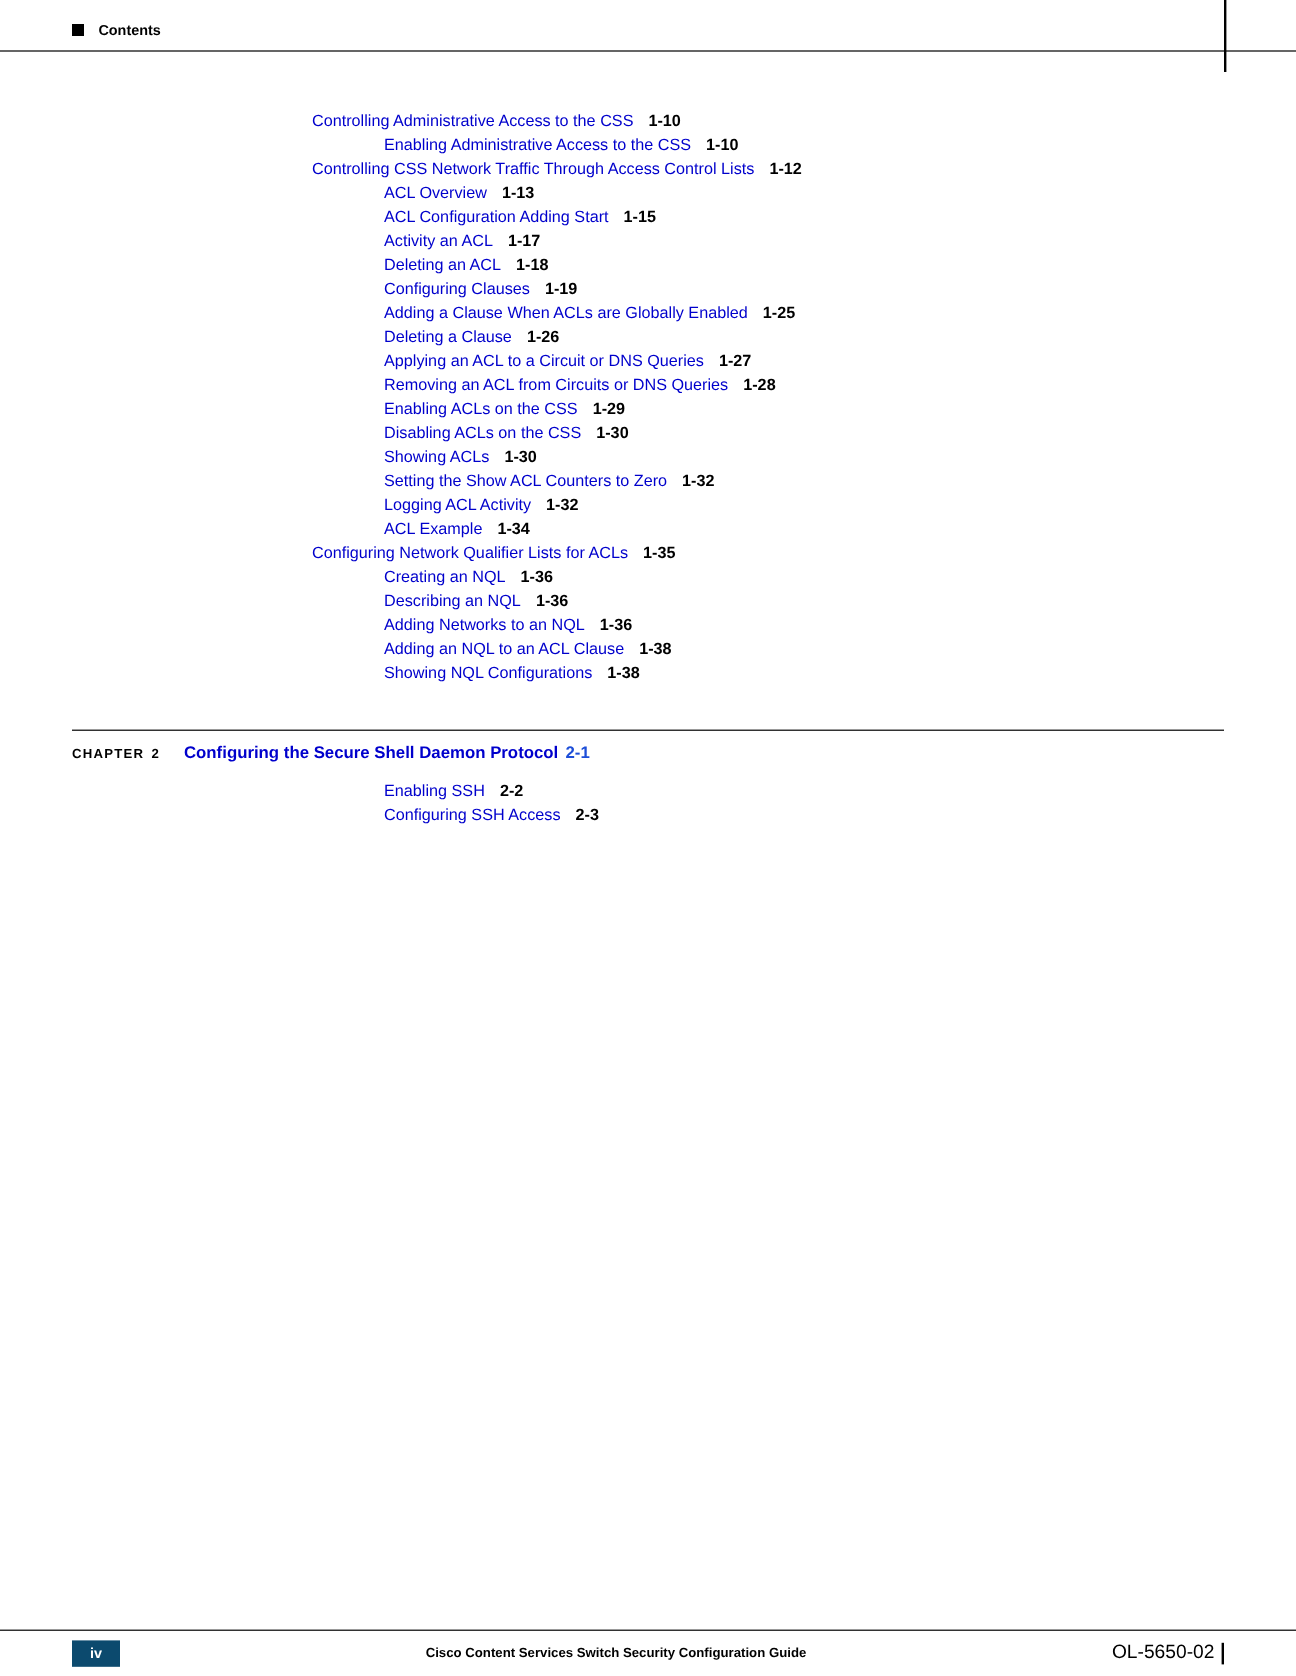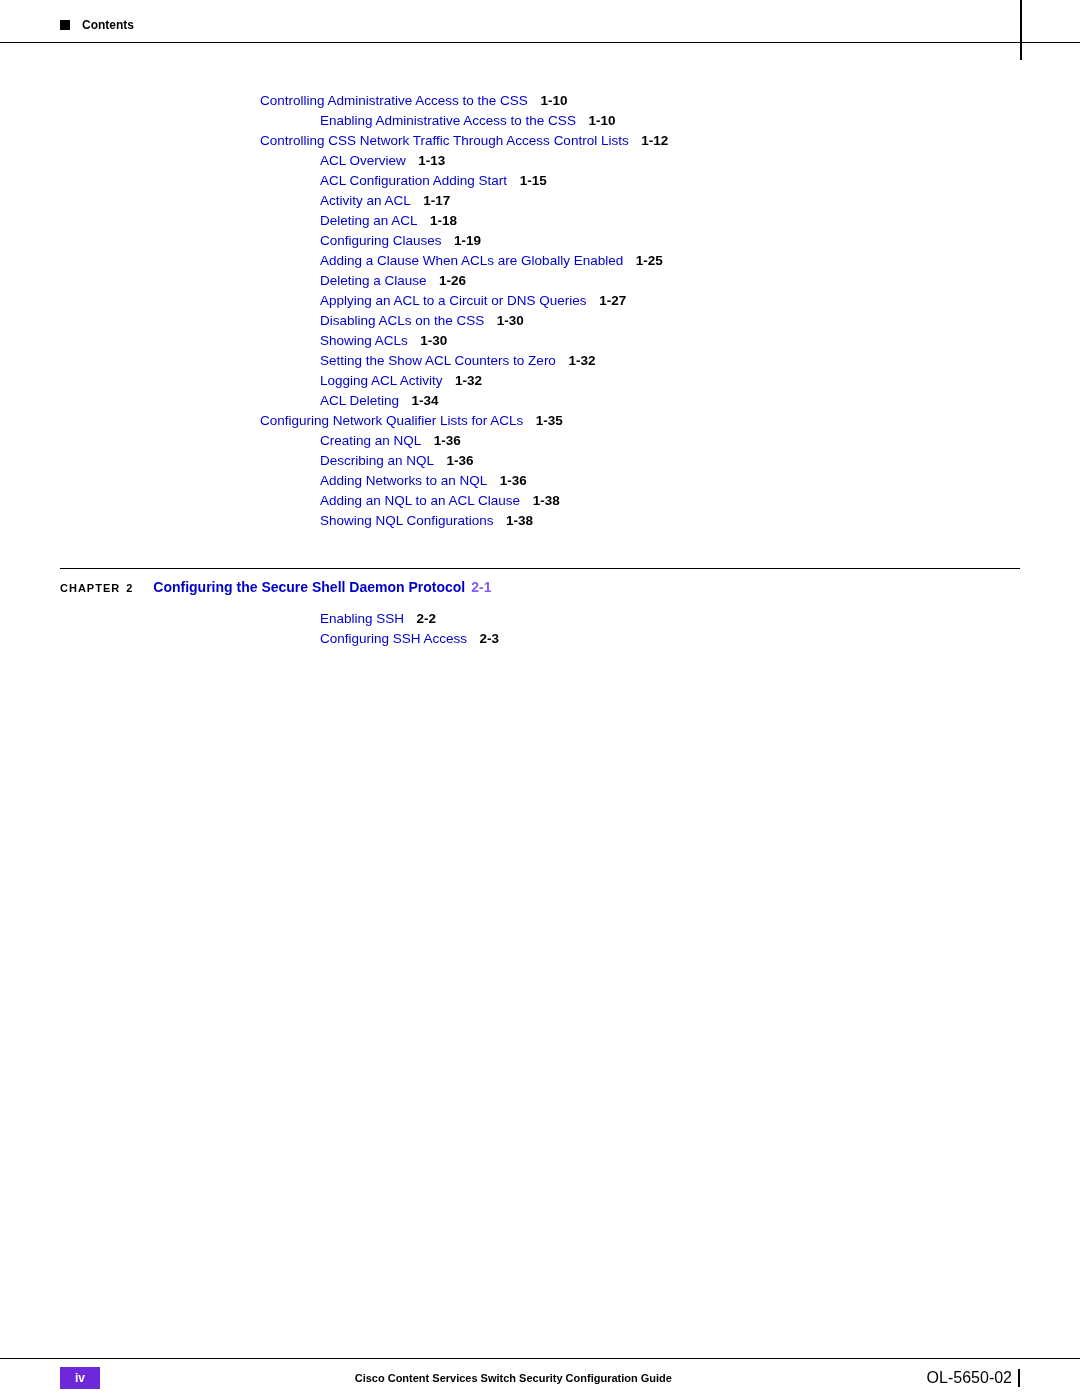--- a/index.html
+++ b/index.html
@@ -108,38 +108,38 @@
 
     .chapter-title {
       font-size: 14px;
       font-weight: bold;
       color: #0000cc;
     }
 
     .chapter-num-right {
       font-size: 14px;
       font-weight: bold;
-      color: #8b5cf6;
+      color: #1d4ed8;
       margin-left: 6px;
     }
 
     
     .footer {
       position: absolute;
       bottom: 0;
       left: 0;
       right: 0;
       border-top: 1px solid #000;
       display: flex;
       align-items: center;
       padding: 8px 60px;
     }
 
     .footer-left {
-      background: #6d28d9;
+      background: #0c4a6e;
       color: #fff;
       font-size: 12px;
       font-weight: bold;
       padding: 4px 10px;
       min-width: 40px;
       text-align: center;
     }
 
     .footer-center {
       flex: 1;
@@ -232,21 +232,29 @@
       <div class="toc-entry level2">
         <span class="toc-entry-text">Deleting a Clause</span>
         <span class="toc-entry-num">&nbsp;&nbsp;1-26</span>
       </div>
 
       <div class="toc-entry level2">
         <span class="toc-entry-text">Applying an ACL to a Circuit or DNS Queries</span>
         <span class="toc-entry-num">&nbsp;&nbsp;1-27</span>
       </div>
 
-
+      <div class="toc-entry level2">
+        <span class="toc-entry-text">Removing an ACL from Circuits or DNS Queries</span>
+        <span class="toc-entry-num">&nbsp;&nbsp;1-28</span>
+      </div>
+
+      <div class="toc-entry level2">
+        <span class="toc-entry-text">Enabling ACLs on the CSS</span>
+        <span class="toc-entry-num">&nbsp;&nbsp;1-29</span>
+      </div>
 
       <div class="toc-entry level2">
         <span class="toc-entry-text">Disabling ACLs on the CSS</span>
         <span class="toc-entry-num">&nbsp;&nbsp;1-30</span>
       </div>
 
       <div class="toc-entry level2">
         <span class="toc-entry-text">Showing ACLs</span>
         <span class="toc-entry-num">&nbsp;&nbsp;1-30</span>
       </div>
@@ -255,21 +263,21 @@
         <span class="toc-entry-text">Setting the Show ACL Counters to Zero</span>
         <span class="toc-entry-num">&nbsp;&nbsp;1-32</span>
       </div>
 
       <div class="toc-entry level2">
         <span class="toc-entry-text">Logging ACL Activity</span>
         <span class="toc-entry-num">&nbsp;&nbsp;1-32</span>
       </div>
 
       <div class="toc-entry level2">
-        <span class="toc-entry-text">ACL Deleting</span>
+        <span class="toc-entry-text">ACL Example</span>
         <span class="toc-entry-num">&nbsp;&nbsp;1-34</span>
       </div>
 
       <div class="toc-entry level1" style="margin-top:4px;">
         <span class="toc-entry-text">Configuring Network Qualifier Lists for ACLs</span>
         <span class="toc-entry-num">&nbsp;&nbsp;1-35</span>
       </div>
 
       <div class="toc-entry level2">
         <span class="toc-entry-text">Creating an NQL</span>

